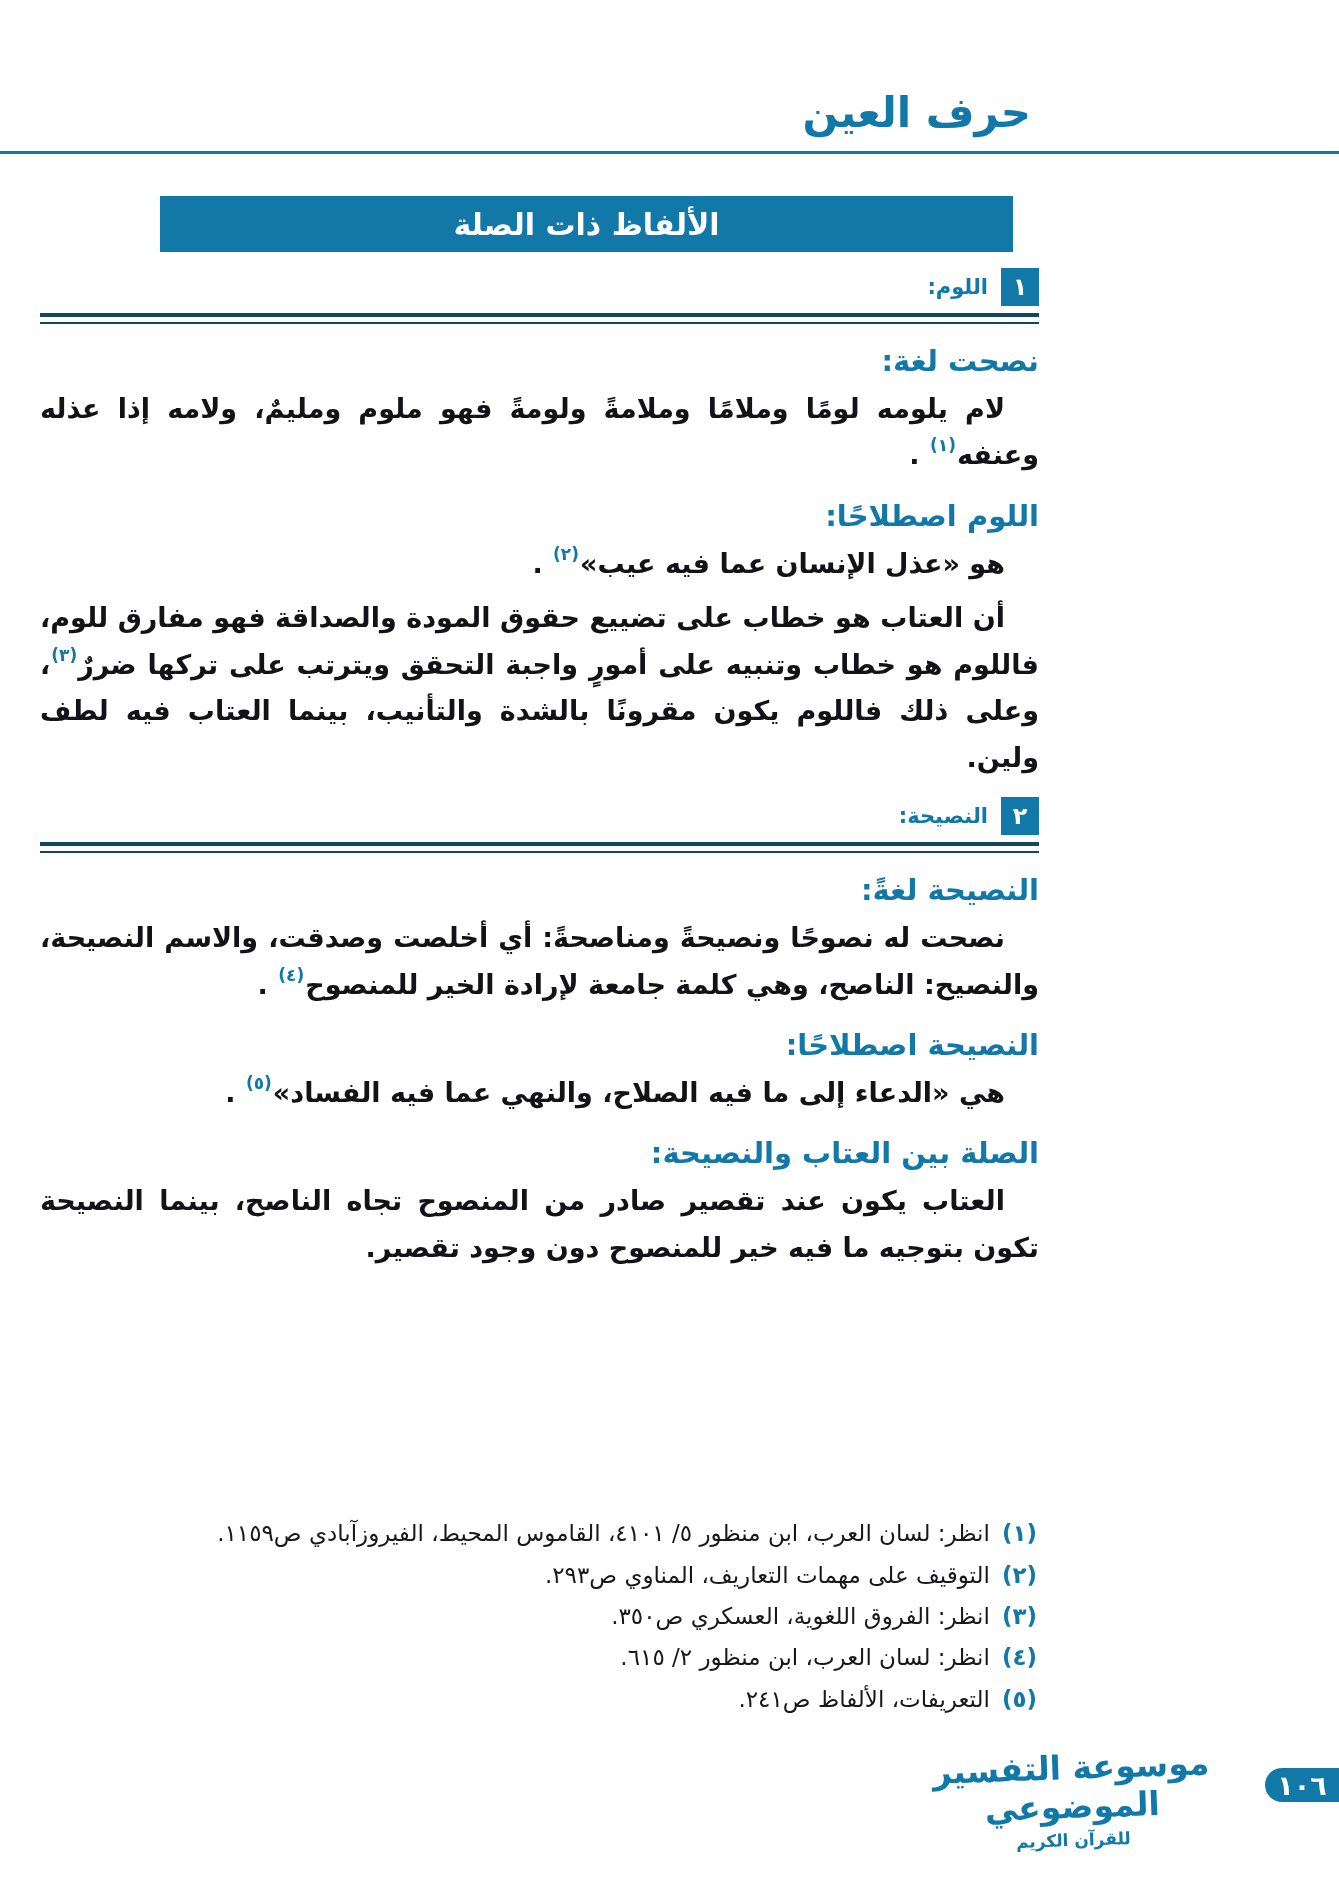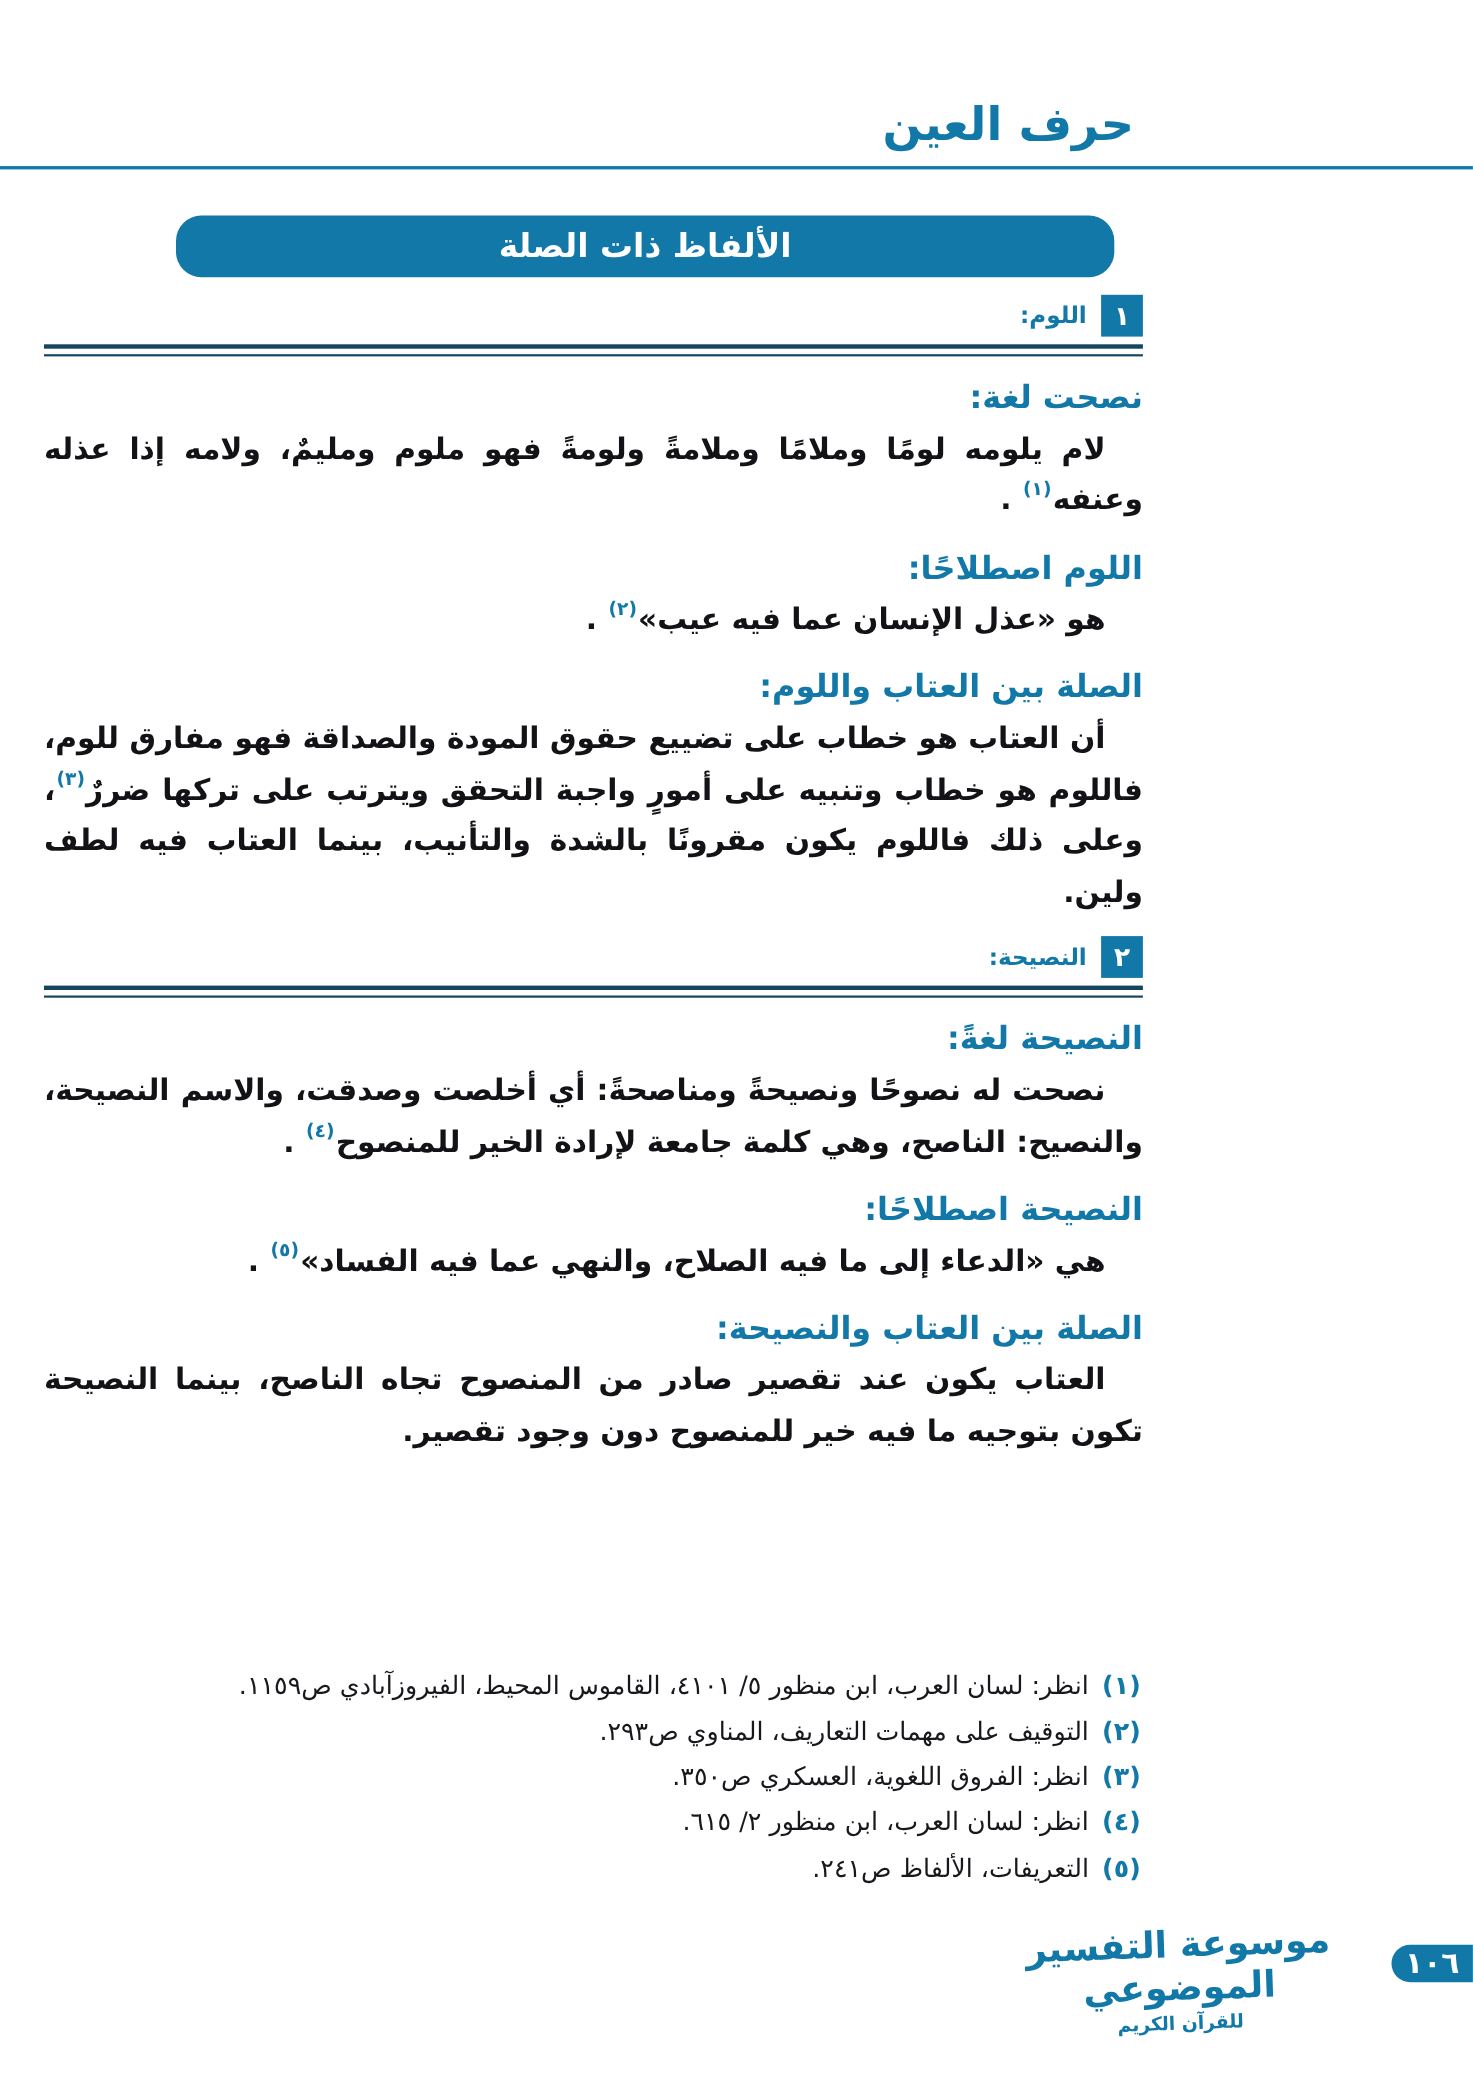--- a/index.html
+++ b/index.html
@@ -42,21 +42,20 @@
   .banner{
     margin:0 26px 0 120px;
     height:56px;
     background:var(--accent);
     color:#ffffff;
     font-size:30px;
     font-weight:bold;
     display:flex;
     align-items:center;
     justify-content:center;
-    border-radius:23px;
   }
 
   .section{margin-top:16px;}
   .section-head{
     display:flex;
     align-items:center;
     gap:13px;
     margin-top:14px;
   }
   .num-box{
@@ -188,21 +187,20 @@
         <h2 class="section-title">اللوم:</h2>
       </div>
       <div class="double-rule"></div>
 
       <h3 class="sub">نصحت لغة:</h3>
       <p class="body"><span>لام يلومه لومًا وملامًا وملامةً ولومةً فهو ملوم ومليمٌ، ولامه إذا عذله وعنفه</span><sup class="fn-ref">(١)</sup><span> .</span></p>
 
       <h3 class="sub">اللوم اصطلاحًا:</h3>
       <p class="body"><span>هو «عذل الإنسان عما فيه عيب»</span><sup class="fn-ref">(٢)</sup><span> .</span></p>
 
-      <h3 class="sub">الصلة بين العتاب واللوم:</h3>
       <p class="body"><span>أن العتاب هو خطاب على تضييع حقوق المودة والصداقة فهو مفارق للوم، فاللوم هو خطاب وتنبيه على أمورٍ واجبة التحقق ويترتب على تركها ضررٌ</span><sup class="fn-ref">(٣)</sup><span>، وعلى ذلك فاللوم يكون مقرونًا بالشدة والتأنيب، بينما العتاب فيه لطف ولين.</span></p>
     </section>
 
     <section class="section">
       <div class="section-head">
         <span class="num-box">٢</span>
         <h2 class="section-title">النصيحة:</h2>
       </div>
       <div class="double-rule"></div>
 

